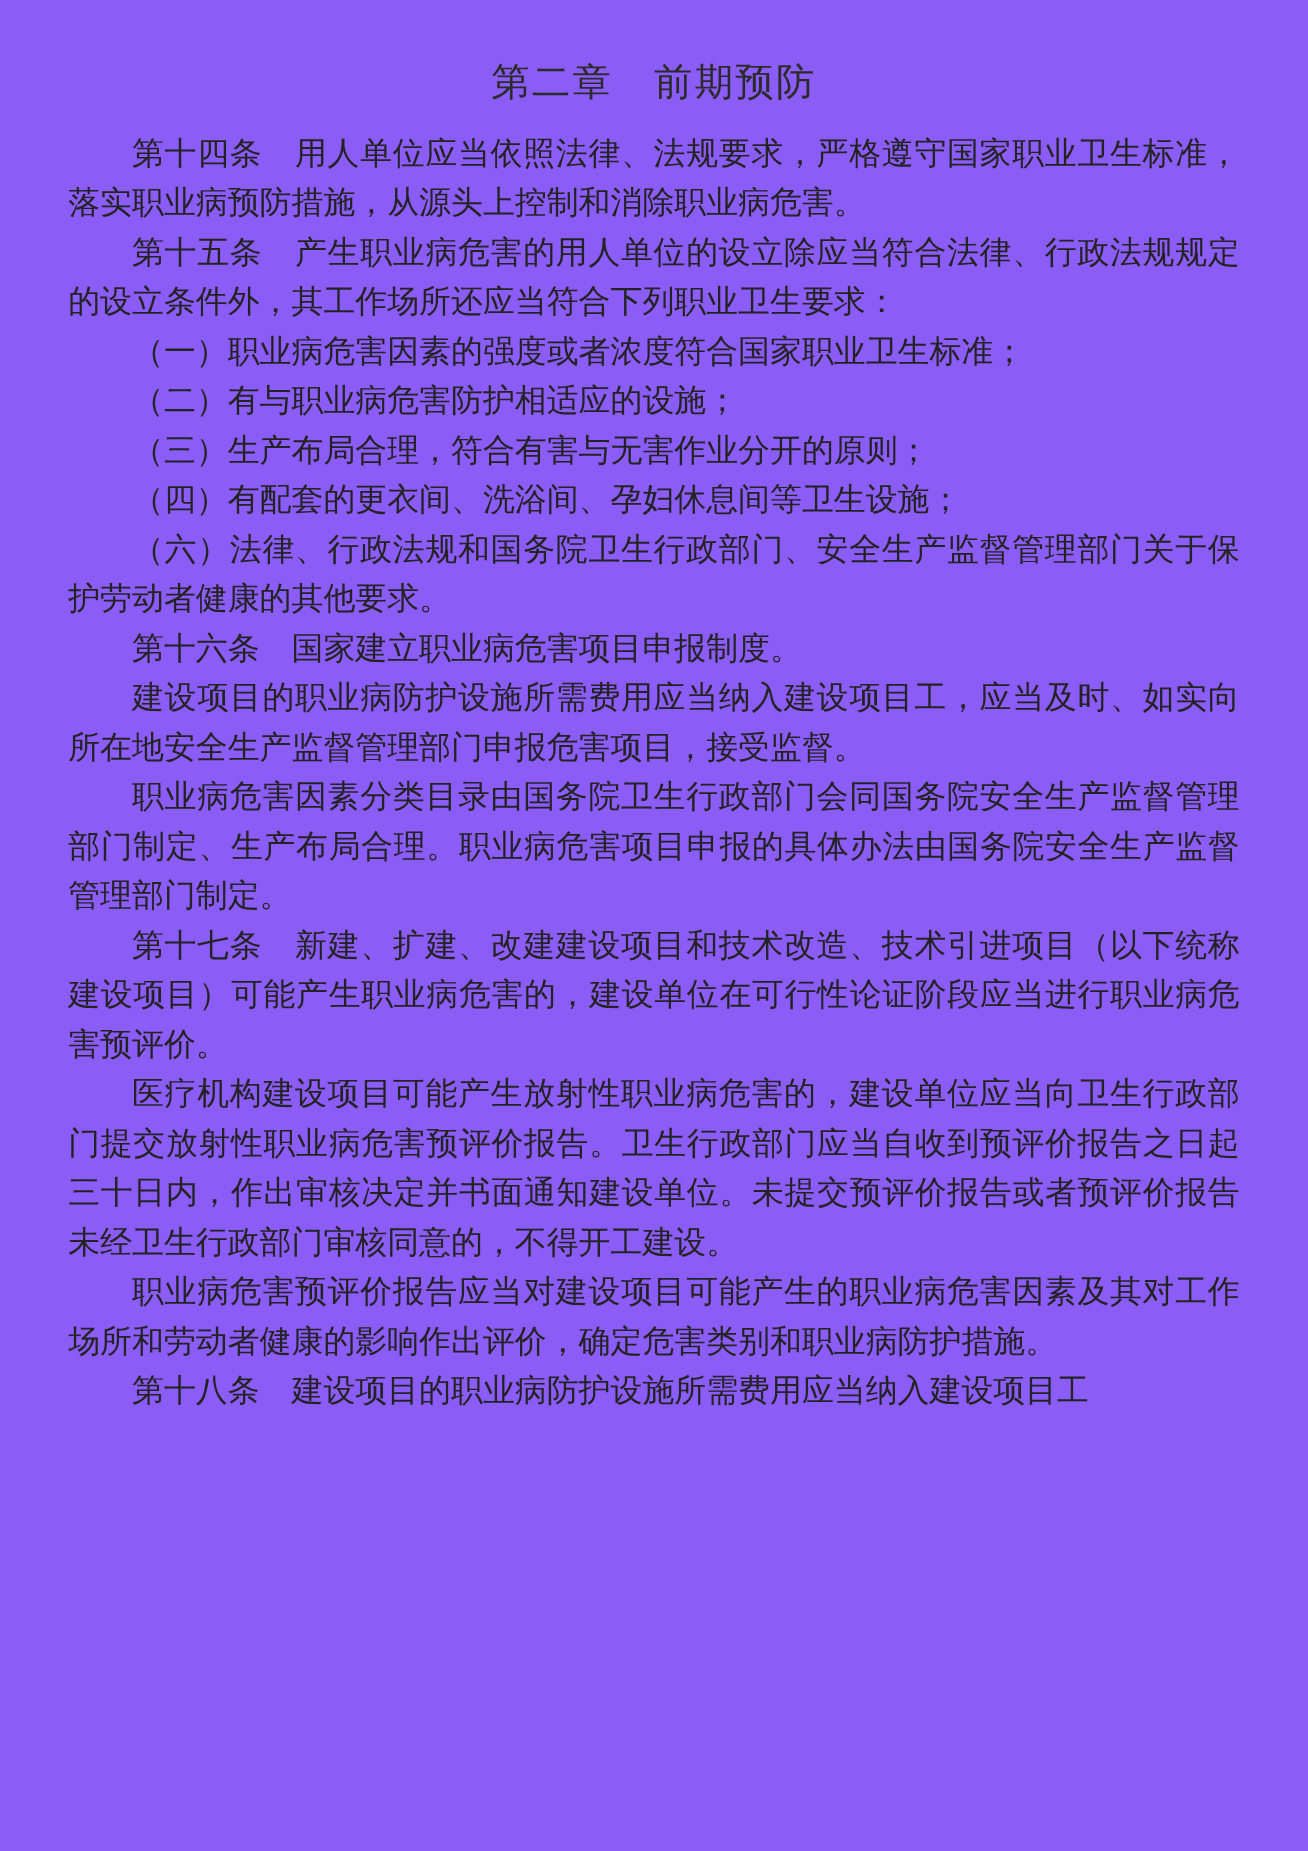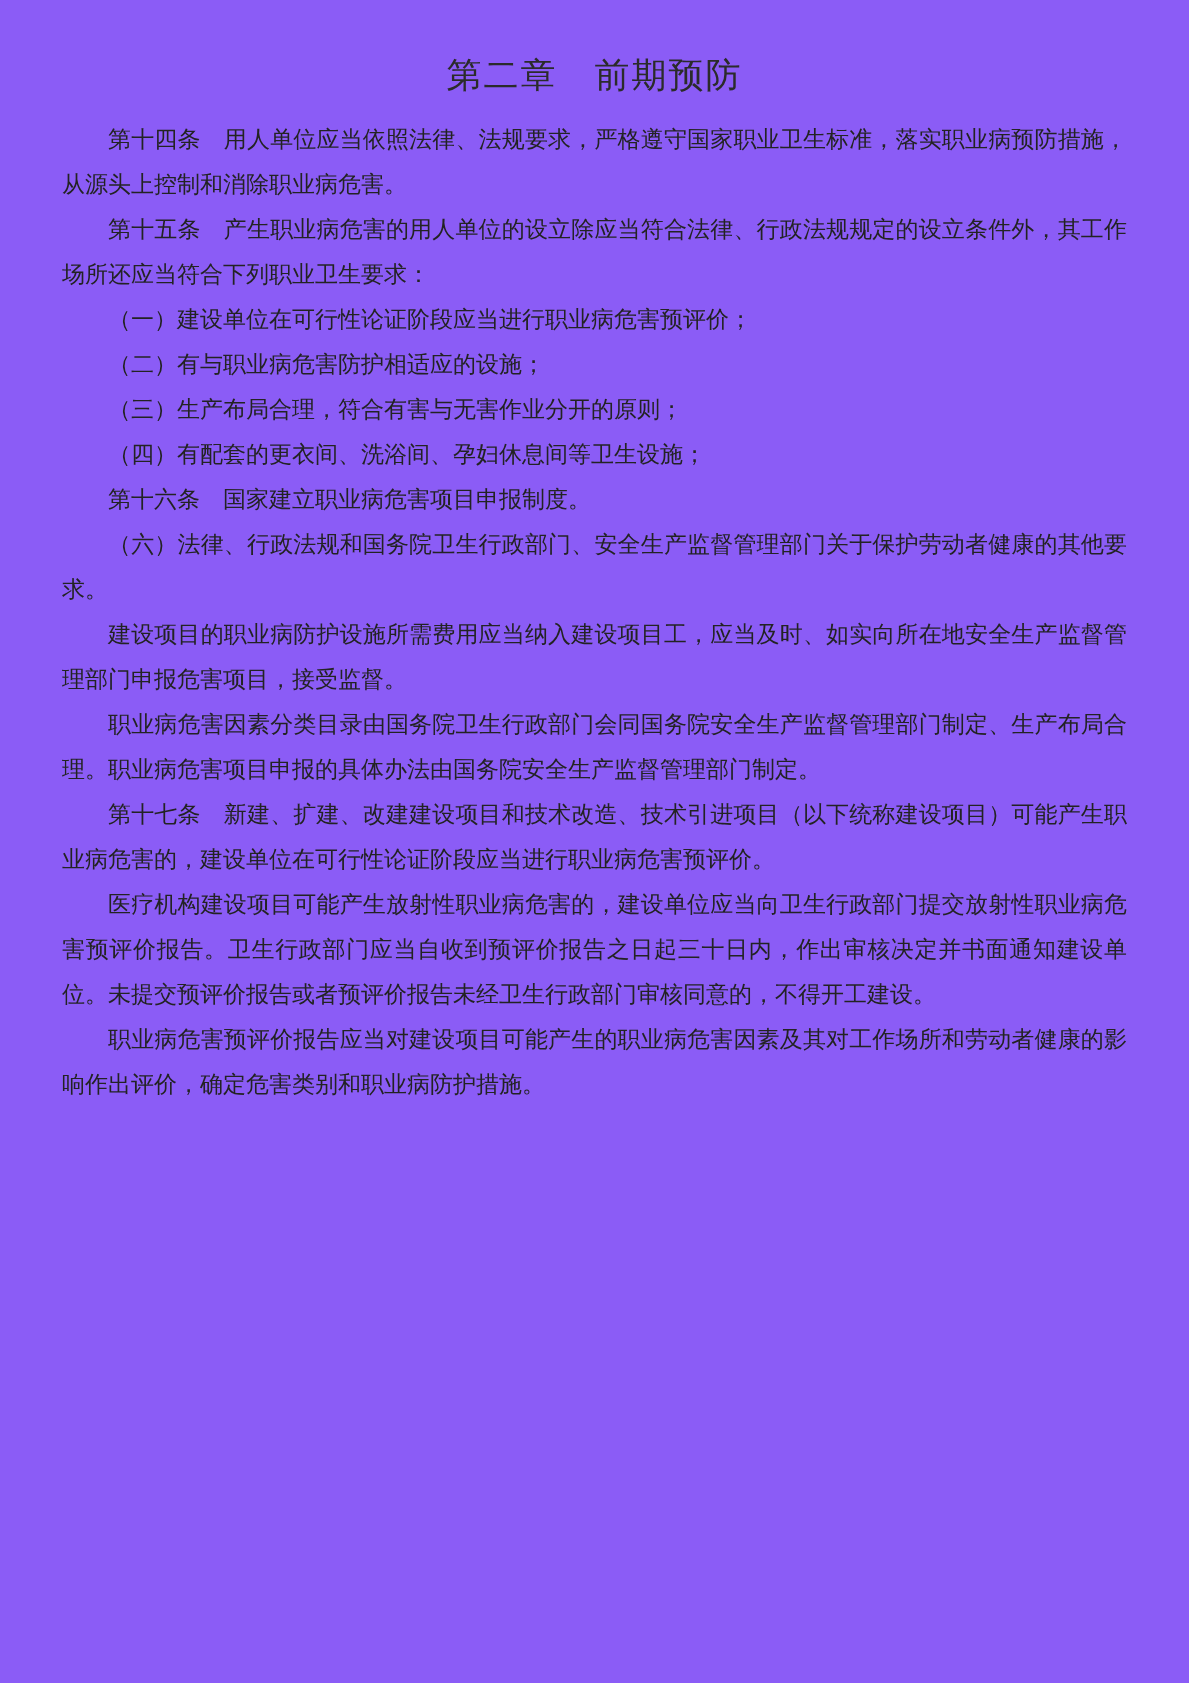--- a/index.html
+++ b/index.html
@@ -23,46 +23,47 @@
   .doc-title {
     text-align: center;
     font-size: 35px;
     line-height: 1.35;
     letter-spacing: 2px;
     color: #2b2b2b;
     margin: 12px 0 18px 0;
     font-weight: normal;
   }
   .body-text {
-    font-size: 23px;
+    font-size: 29px;
     line-height: 45px;
     color: #232323;
     text-align: justify;
     text-justify: inter-ideograph;
   }
   p.para {
     margin: 0;
     padding: 0;
     text-indent: 2em;
   }
 </style>
 </head>
 <body>
 
 <div class="page">
   <h1 class="doc-title">第二章　前期预防</h1>
 
   <div class="body-text">
     <p class="para">第十四条　用人单位应当依照法律、法规要求，严格遵守国家职业卫生标准，落实职业病预防措施，从源头上控制和消除职业病危害。</p>
     <p class="para">第十五条　产生职业病危害的用人单位的设立除应当符合法律、行政法规规定的设立条件外，其工作场所还应当符合下列职业卫生要求：</p>
-    <p class="para">（一）建设单位在可行性论证阶段应当进行职业病危害预评价；</p>
+    <p class="para">（一）职业病危害因素的强度或者浓度符合国家职业卫生标准；</p>
     <p class="para">（二）有与职业病危害防护相适应的设施；</p>
     <p class="para">（三）生产布局合理，符合有害与无害作业分开的原则；</p>
     <p class="para">（四）有配套的更衣间、洗浴间、孕妇休息间等卫生设施；</p>
+    <p class="para">（六）法律、行政法规和国务院卫生行政部门、安全生产监督管理部门关于保护劳动者健康的其他要求。</p>
     <p class="para">第十六条　国家建立职业病危害项目申报制度。</p>
-    <p class="para">（六）法律、行政法规和国务院卫生行政部门、安全生产监督管理部门关于保护劳动者健康的其他要求。</p>
     <p class="para">建设项目的职业病防护设施所需费用应当纳入建设项目工，应当及时、如实向所在地安全生产监督管理部门申报危害项目，接受监督。</p>
     <p class="para">职业病危害因素分类目录由国务院卫生行政部门会同国务院安全生产监督管理部门制定、生产布局合理。职业病危害项目申报的具体办法由国务院安全生产监督管理部门制定。</p>
     <p class="para">第十七条　新建、扩建、改建建设项目和技术改造、技术引进项目（以下统称建设项目）可能产生职业病危害的，建设单位在可行性论证阶段应当进行职业病危害预评价。</p>
     <p class="para">医疗机构建设项目可能产生放射性职业病危害的，建设单位应当向卫生行政部门提交放射性职业病危害预评价报告。卫生行政部门应当自收到预评价报告之日起三十日内，作出审核决定并书面通知建设单位。未提交预评价报告或者预评价报告未经卫生行政部门审核同意的，不得开工建设。</p>
     <p class="para">职业病危害预评价报告应当对建设项目可能产生的职业病危害因素及其对工作场所和劳动者健康的影响作出评价，确定危害类别和职业病防护措施。</p>
+    <p class="para">第十八条　建设项目的职业病防护设施所需费用应当纳入建设项目工</p>
   </div>
 </div>
 
 </body></html>

